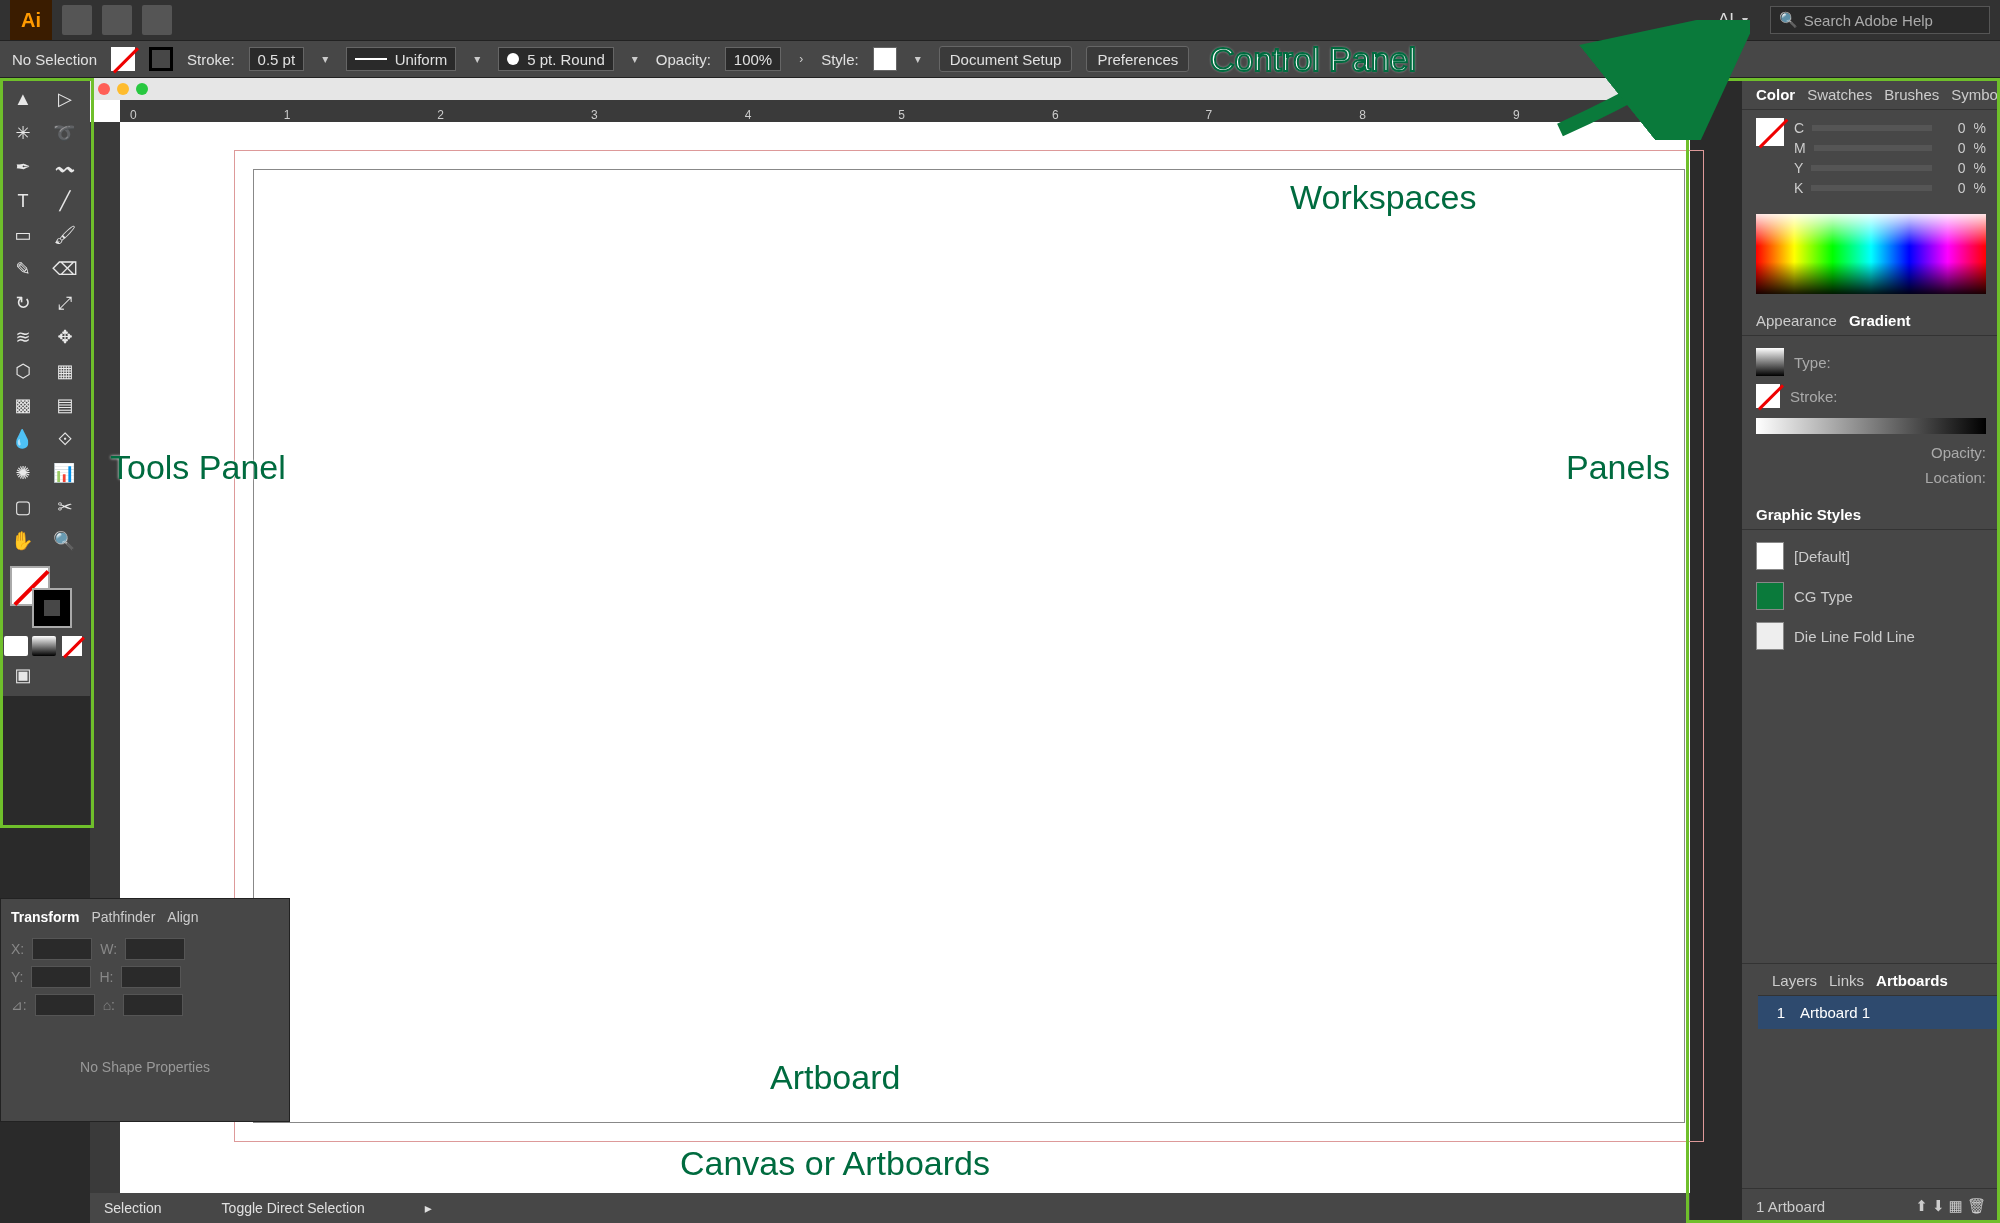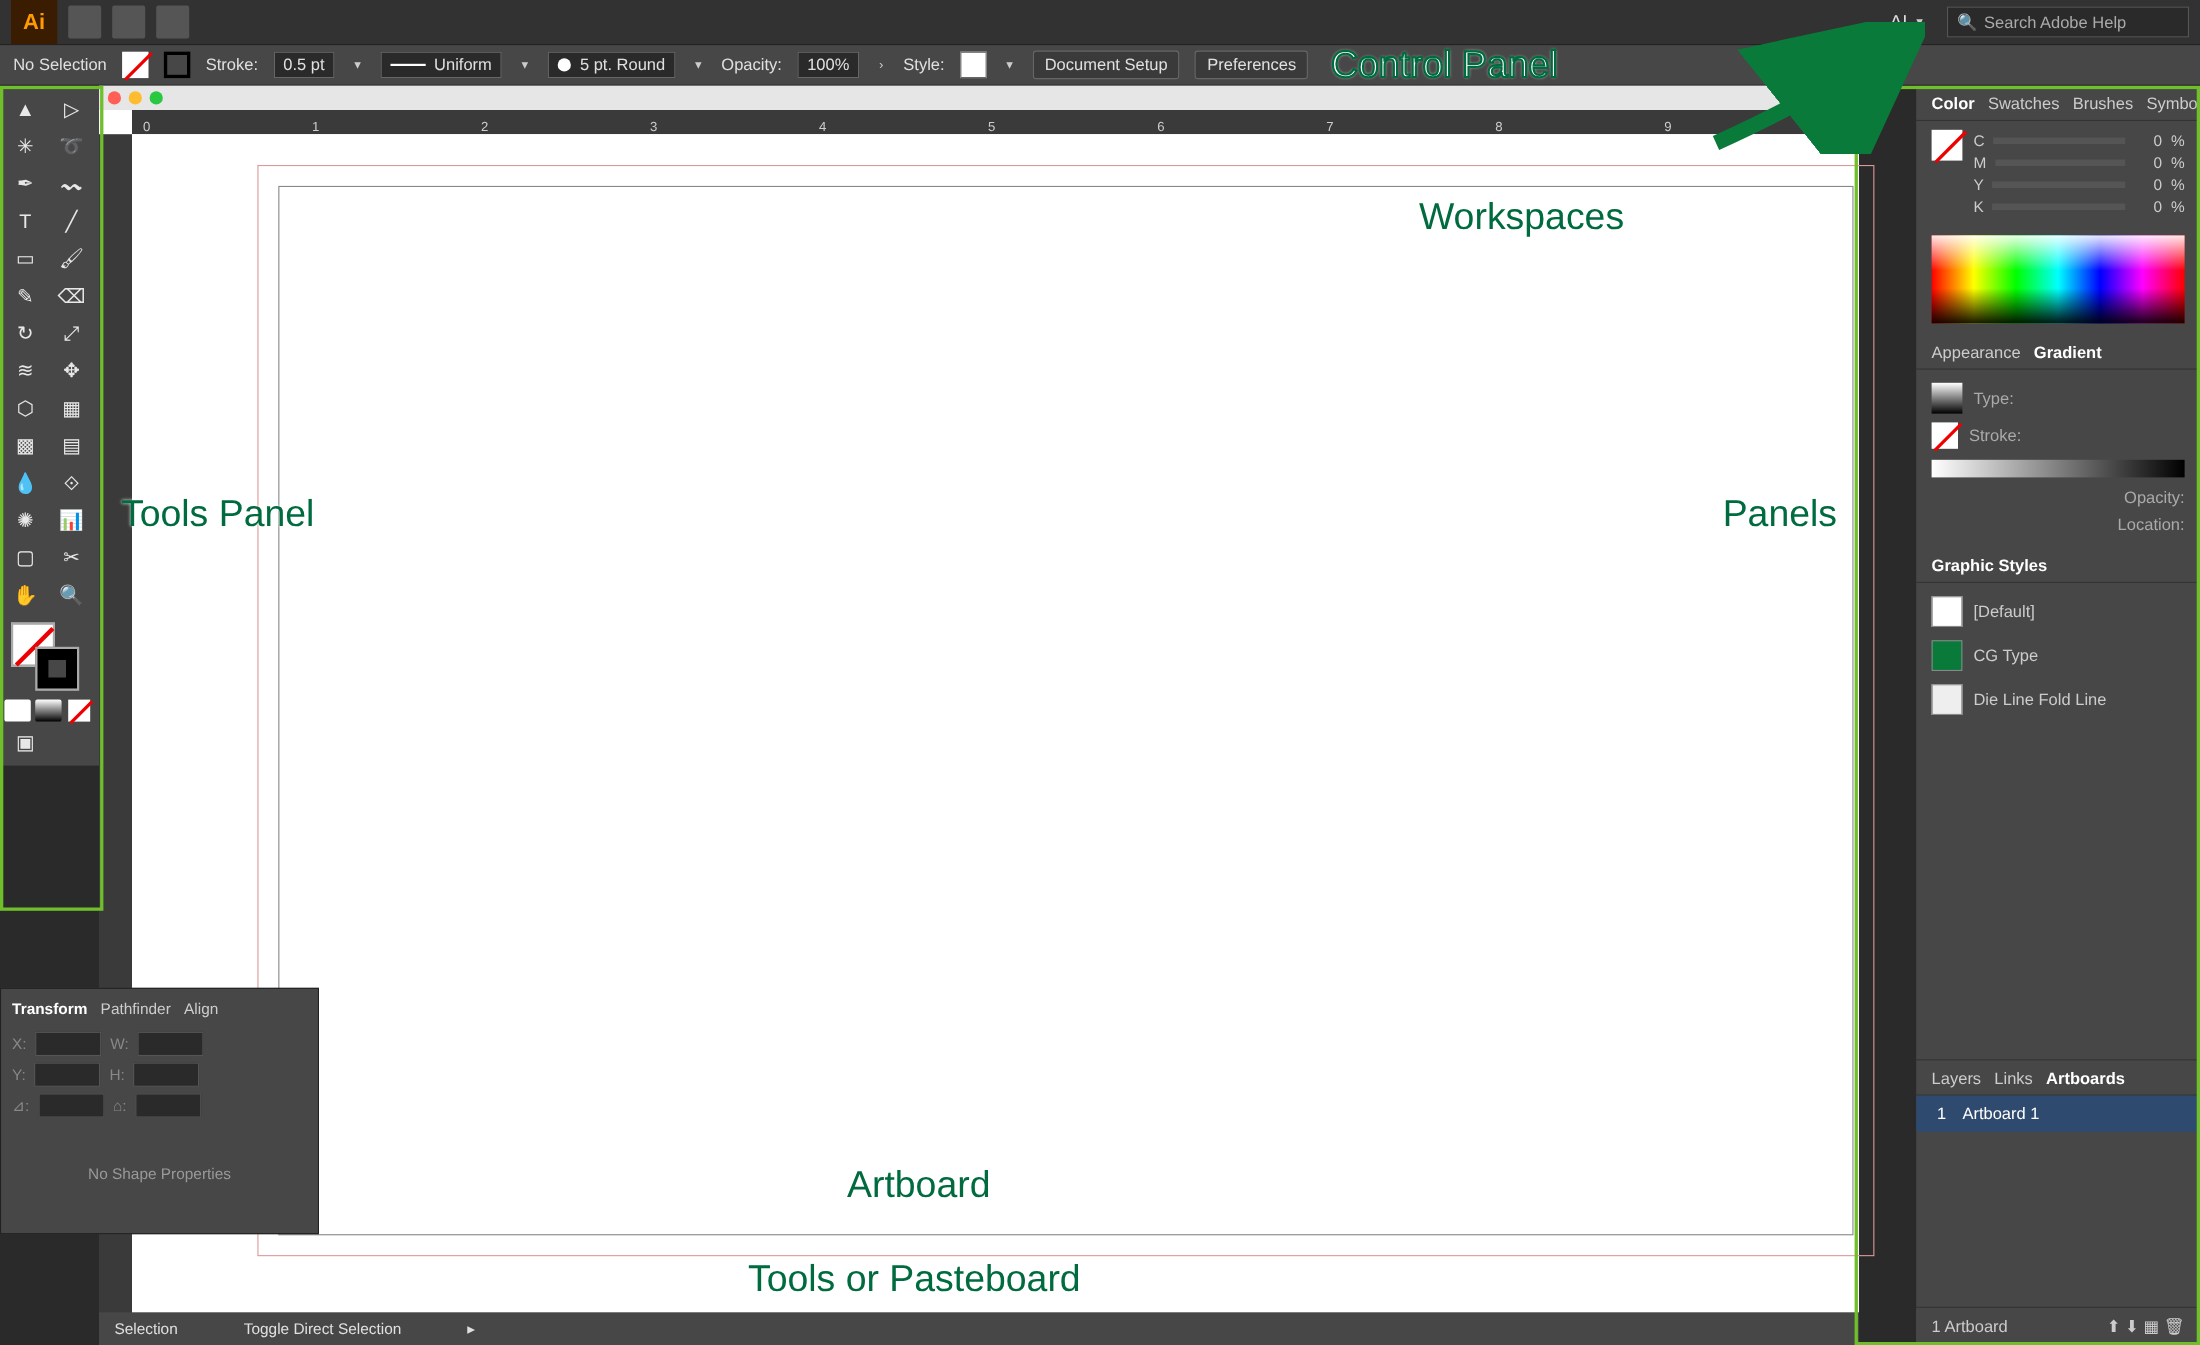--- a/index.html
+++ b/index.html
@@ -313,21 +313,21 @@
             <div class="gstyle-sw" style="background:#0a7a3b"></div>
             <span>CG Type</span>
           </div>
           <div class="gstyle-item">
             <div class="gstyle-sw" style="background:#eeeeee"></div>
             <span>Die Line Fold Line</span>
           </div>
         </div>
     </div>
 
-    <div style="position:absolute; bottom:0; left:0; right:0; height:260px; border-top:1px solid #333;">
+    <div style="position:absolute; bottom:0; left:0; right:0; height:260px; border-top:1px solid #333;padding-left:16px;">
       <div class="panel-tabs">
         <span>Layers</span>
         <span>Links</span>
         <span class="pt-active">Artboards</span>
       </div>
       <div class="layers-body">
         <div class="lay-row">
           <span class="lay-num">1</span>
           <span>Artboard 1</span>
         </div>
@@ -340,21 +340,21 @@
 
   </div>
 
   <div class="hi-box" style="left:0;top:0;width:94px;height:750px;"></div>
   <div class="hi-box" style="right:0;top:0;width:314px;height:1145px;"></div>
 
   <div class="ann" style="left:110px;top:370px;">Tools Panel</div>
   <div class="ann" style="right:330px;top:370px;">Panels</div>
   <div class="ann" style="left:1290px;top:100px;">Workspaces</div>
   <div class="ann" style="left:770px;top:980px;">Artboard</div>
-  <div class="ann" style="left:680px;top:1066px;">Tools or Pasteboard</div>
+  <div class="ann" style="left:680px;top:1066px;">Canvas or Artboards</div>
 </div>
 
 <div class="ann ann-outline" style="left:1210px;top:40px;font-size:34px;">Control Panel</div>
 
 <svg class="arrow" style="left:1550px;top:20px;" width="200" height="120">
   <defs>
       <marker id="ah" markerWidth="12" markerHeight="12" refX="9" refY="6" orient="auto">
         <path d="M0,0 L12,6 L0,12 Z" fill="#0a7a3b"></path>
       </marker>
     </defs>

